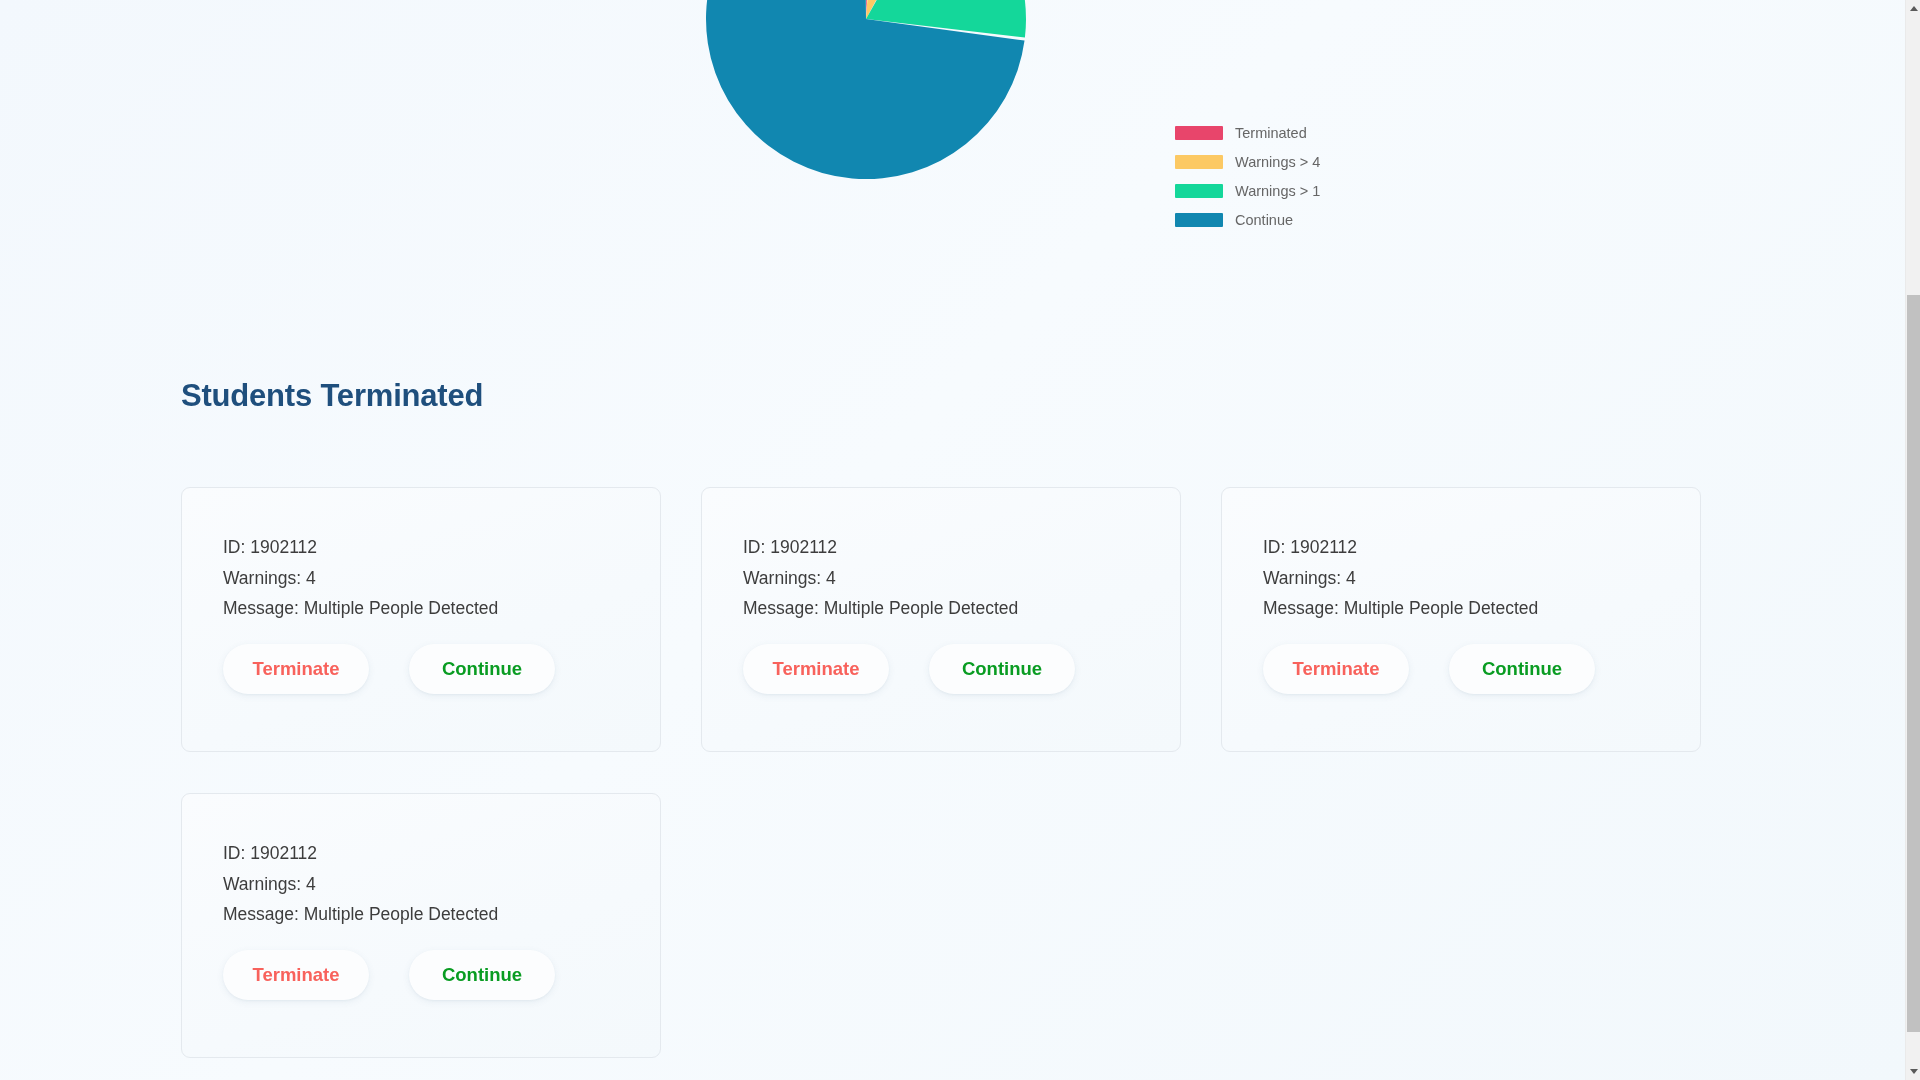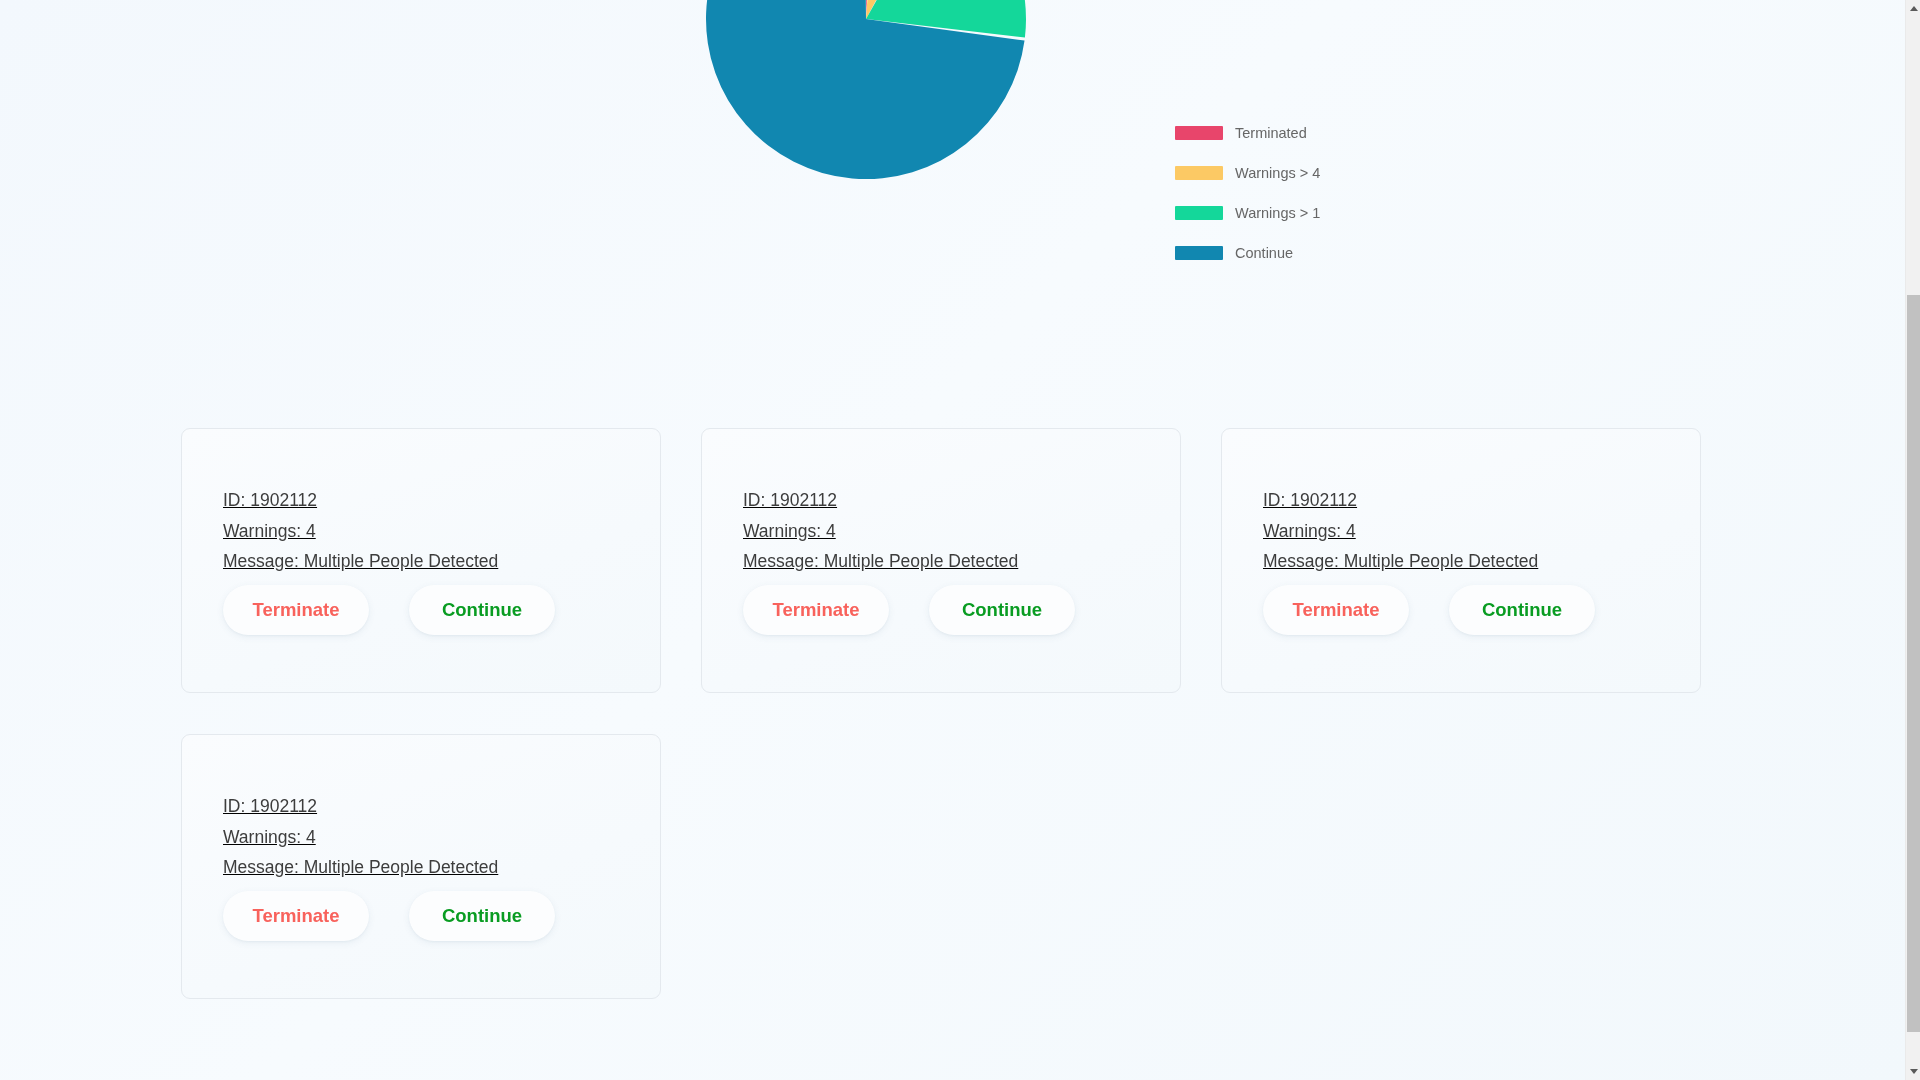--- a/index.html
+++ b/index.html
@@ -43,21 +43,21 @@
   }
 
   .pie-svg { display: block; width: 320px; height: 320px; overflow: visible; }
 
   .legend {
     position: absolute;
     left: 1175px;
     top: 126px;
     display: flex;
     flex-direction: column;
-    gap: 26px;
+    gap: 15px;
   }
 
   .legend-row {
     display: flex;
     align-items: center;
     gap: 12px;
     height: 14px;
   }
 
   .legend-swatch {
@@ -93,23 +93,22 @@
     grid-template-columns: repeat(3, 480px);
     gap: 41px 40px;
     width: 1520px;
   }
 
   .card {
     background: linear-gradient(160deg, #fafcfe 0%, #f6fafd 60%, #f4f9fc 100%);
     border: 1px solid #e4e9ee;
     border-radius: 9px;
     height: 265px;
-    padding: 56px 0 0 41px;
+    padding: 44px 0 0 41px;
     position: relative;
-    text-decoration: underline;
   }
 
   .card-line {
     font-size: 17.5px;
     color: #3d3d3d;
     line-height: 30.5px;
     white-space: nowrap;
   }
 
   .card-actions {
@@ -213,20 +212,21 @@
         <span class="legend-label">Warnings &gt; 1</span>
       </div>
       <div class="legend-row">
         <span class="legend-swatch" style="background:#1187b0"></span>
         <span class="legend-label">Continue</span>
       </div>
     </div>
 
   </div>
 
+  <h1 class="page-title">Students Terminated</h1>
 
   <div class="cards-grid">
 
     <div class="card">
       <div class="card-line">ID: 1902112</div>
       <div class="card-line">Warnings: 4</div>
       <div class="card-line">Message: Multiple People Detected</div>
       <div class="card-actions">
         <button class="action-btn terminate">Terminate</button>
         <button class="action-btn continue">Continue</button>

